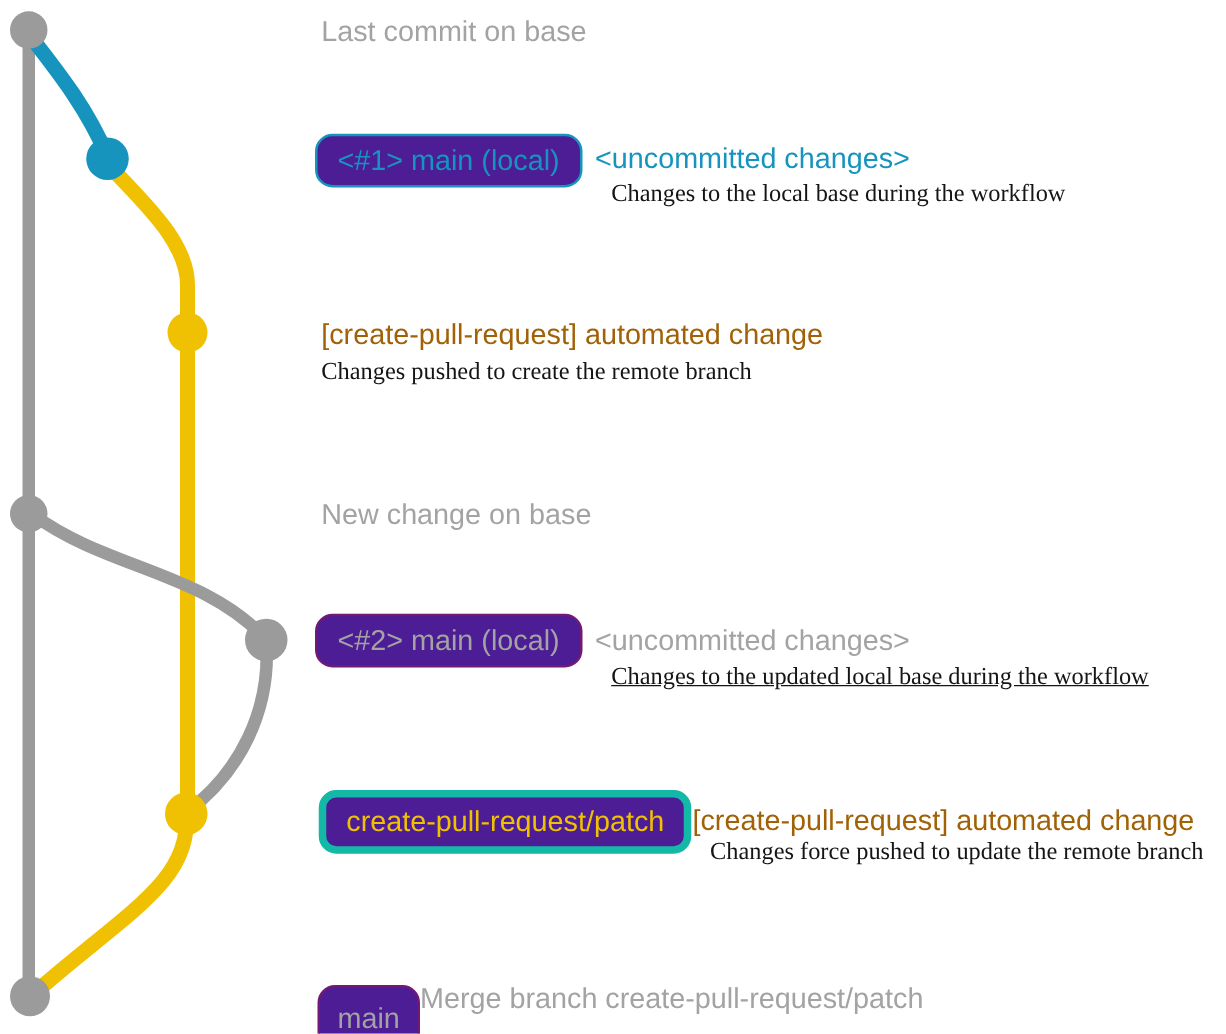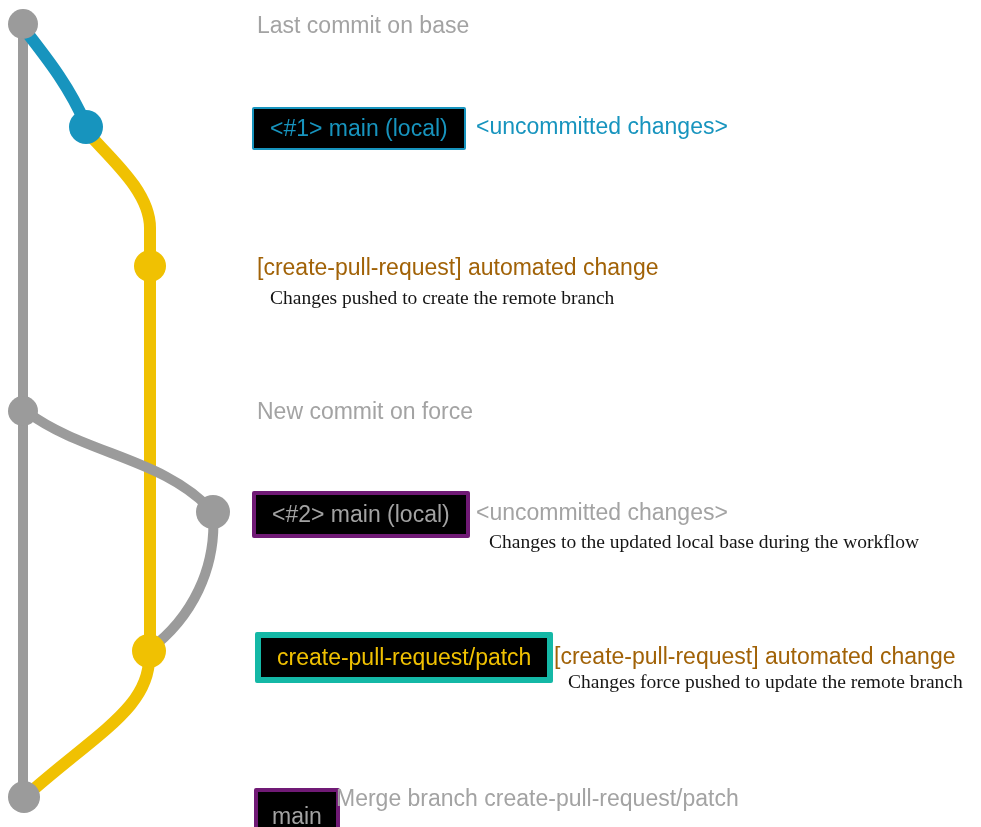--- a/index.html
+++ b/index.html
@@ -33,28 +33,28 @@
     font-family: "Liberation Serif", serif;
     font-size: 19.5px;
     color: #151515;
   }
   .gray-text  { color: #a3a3a3; }
   .teal-text  { color: #1794be; }
   .yellow-text{ color: #a16207; }
   .tag-box {
     position: absolute;
     display: inline-block;
-    border-radius: 2px;
+    border-radius: 14px;
     padding: 6px 16px;
     font-size: 23px;
     white-space: nowrap;
-    background: #000000;
+    background: #4c1d95;
   }
   .tag-teal   { border: 2px solid #1794be; color: #1794be; }
-  .tag-gray   { border: 4px solid #701a75; color: #a3a3a3; }
+  .tag-gray   { border: 2px solid #701a75; color: #a3a3a3; }
   .tag-yellow { border: 6px solid #14b8a6; color: #f0c102; }
 </style>
 </head>
 <body>
 
 <div id="canvas">
 
   <svg id="graph-svg" width="981" height="827" viewBox="0 0 981 827">
 
     <path d="M 23 24 L 23 797" fill="none" stroke-width="10" stroke-linecap="round" stroke="#9b9b9b"></path>
@@ -75,29 +75,30 @@
     <circle cx="23" cy="411" r="15" fill="#9b9b9b"></circle>
     <circle cx="213" cy="512" r="17" fill="#9b9b9b"></circle>
     <circle cx="149" cy="651" r="17" fill="#f0c102"></circle>
     <circle cx="24" cy="797" r="16" fill="#9b9b9b"></circle>
   </svg>
 
   <div class="label sans gray-text" style="left:257px; top:12px;">Last commit on base</div>
 
   <div class="tag-box tag-teal" style="left:252px; top:107px;">&lt;#1&gt; main (local)</div>
   <div class="label sans teal-text" style="left:476px; top:113px;">&lt;uncommitted changes&gt;</div>
+  <div class="label serif" style="left:489px; top:145px;">Changes to the local base during the workflow</div>
 
   <div class="label sans yellow-text" style="left:257px; top:254px;">[create-pull-request] automated change</div>
-  <div class="label serif" style="left:270px; top:287px;">Changes pushed to create the remote branch</div>
+  <div class="label serif" style="left:257px; top:287px;">Changes pushed to create the remote branch</div>
 
-  <div class="label sans gray-text" style="left:257px; top:398px;">New commit on force</div>
+  <div class="label sans gray-text" style="left:257px; top:398px;">New change on base</div>
 
   <div class="tag-box tag-gray" style="left:252px; top:491px;">&lt;#2&gt; main (local)</div>
   <div class="label sans gray-text" style="left:476px; top:499px;">&lt;uncommitted changes&gt;</div>
-  <div class="label serif" style="left:489px; top:531px;">Changes to the updated local base during the workflow</div>
+  <div class="label serif" style="left:489px; top:531px;text-decoration:underline;">Changes to the updated local base during the workflow</div>
 
   <div class="tag-box tag-yellow" style="left:255px; top:632px;">create-pull-request/patch</div>
   <div class="label sans yellow-text" style="left:554px; top:643px;">[create-pull-request] automated change</div>
   <div class="label serif" style="left:568px; top:671px;font-family:Liberation Serif, serif;">Changes force pushed to update the remote branch</div>
 
   <div class="tag-box tag-gray" style="left:254px; top:788px; padding:11px 14px;">main</div>
   <div class="label sans gray-text" style="left:336px; top:785px;text-align:right;">Merge branch create-pull-request/patch</div>
 
 </div>
 

